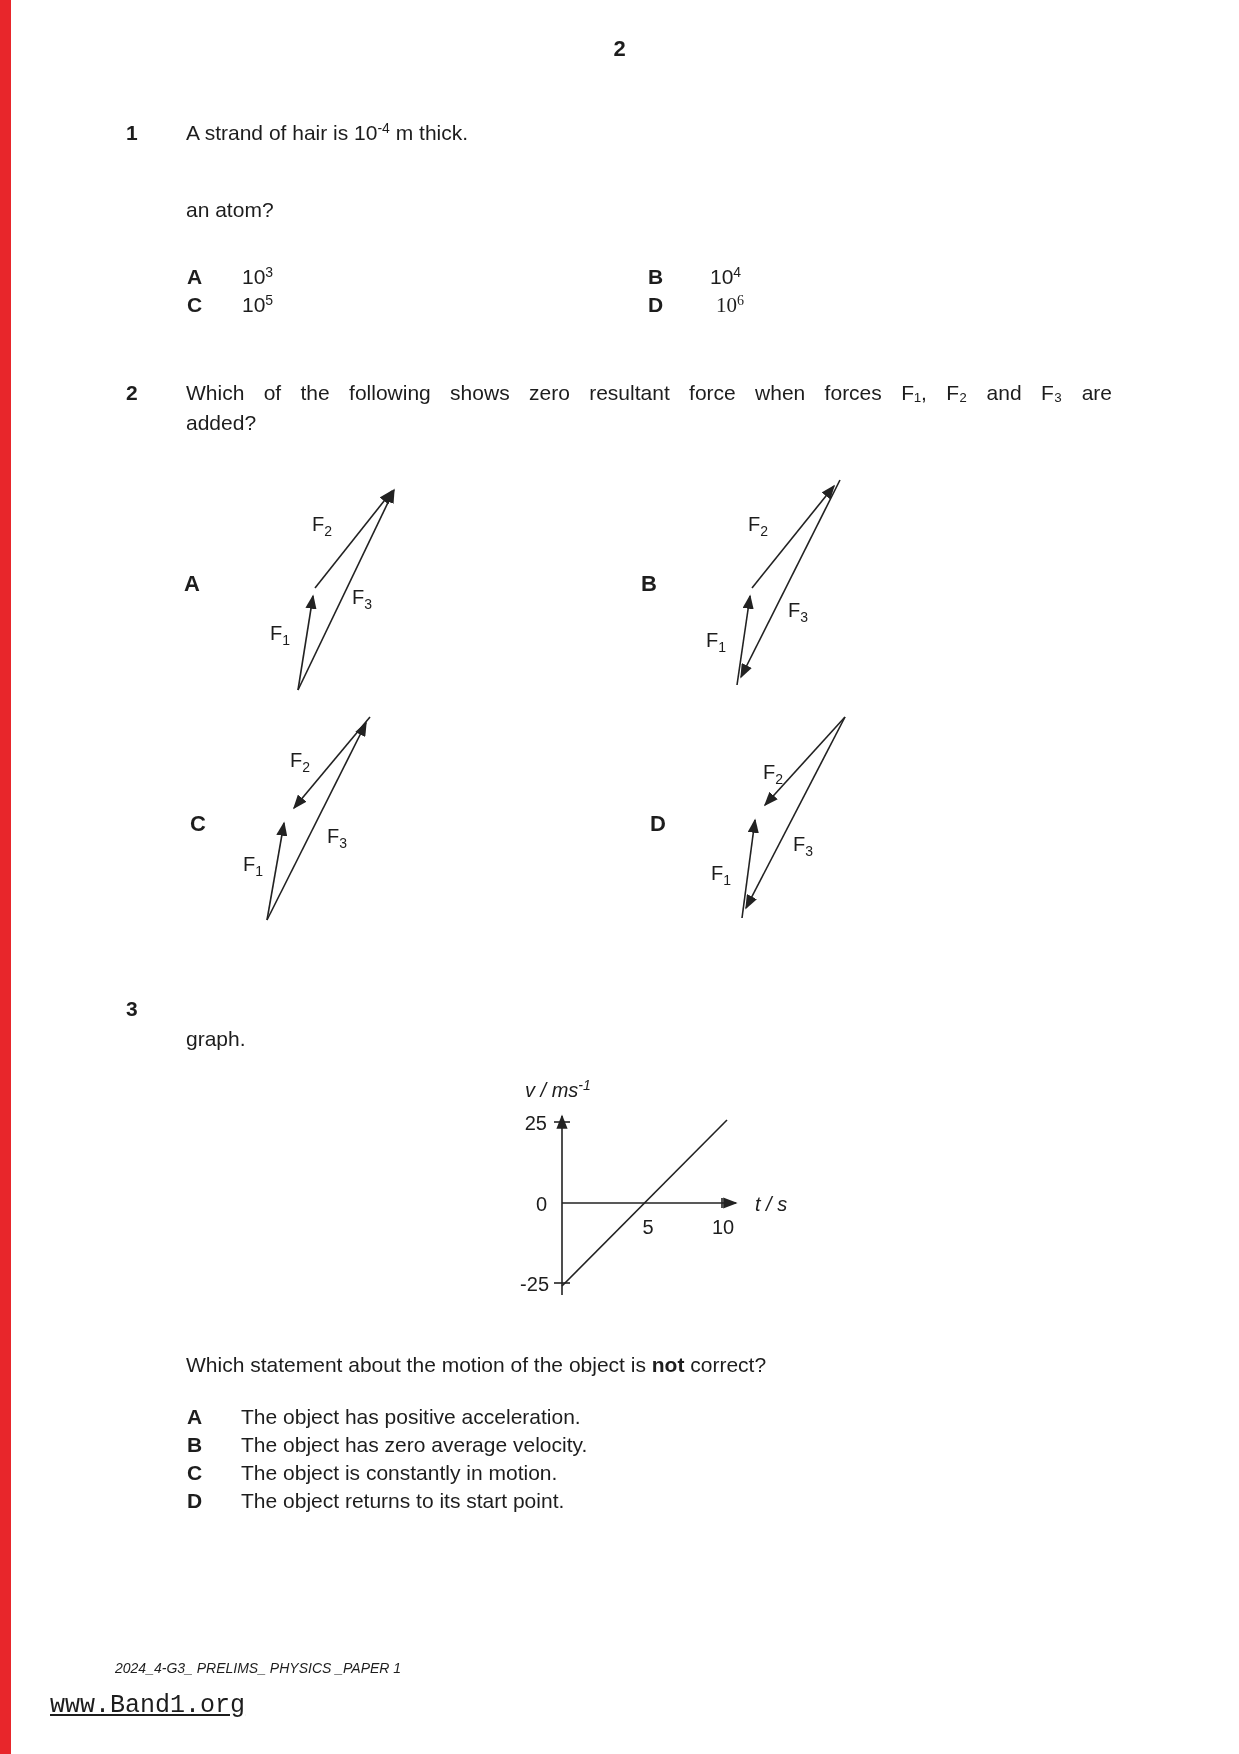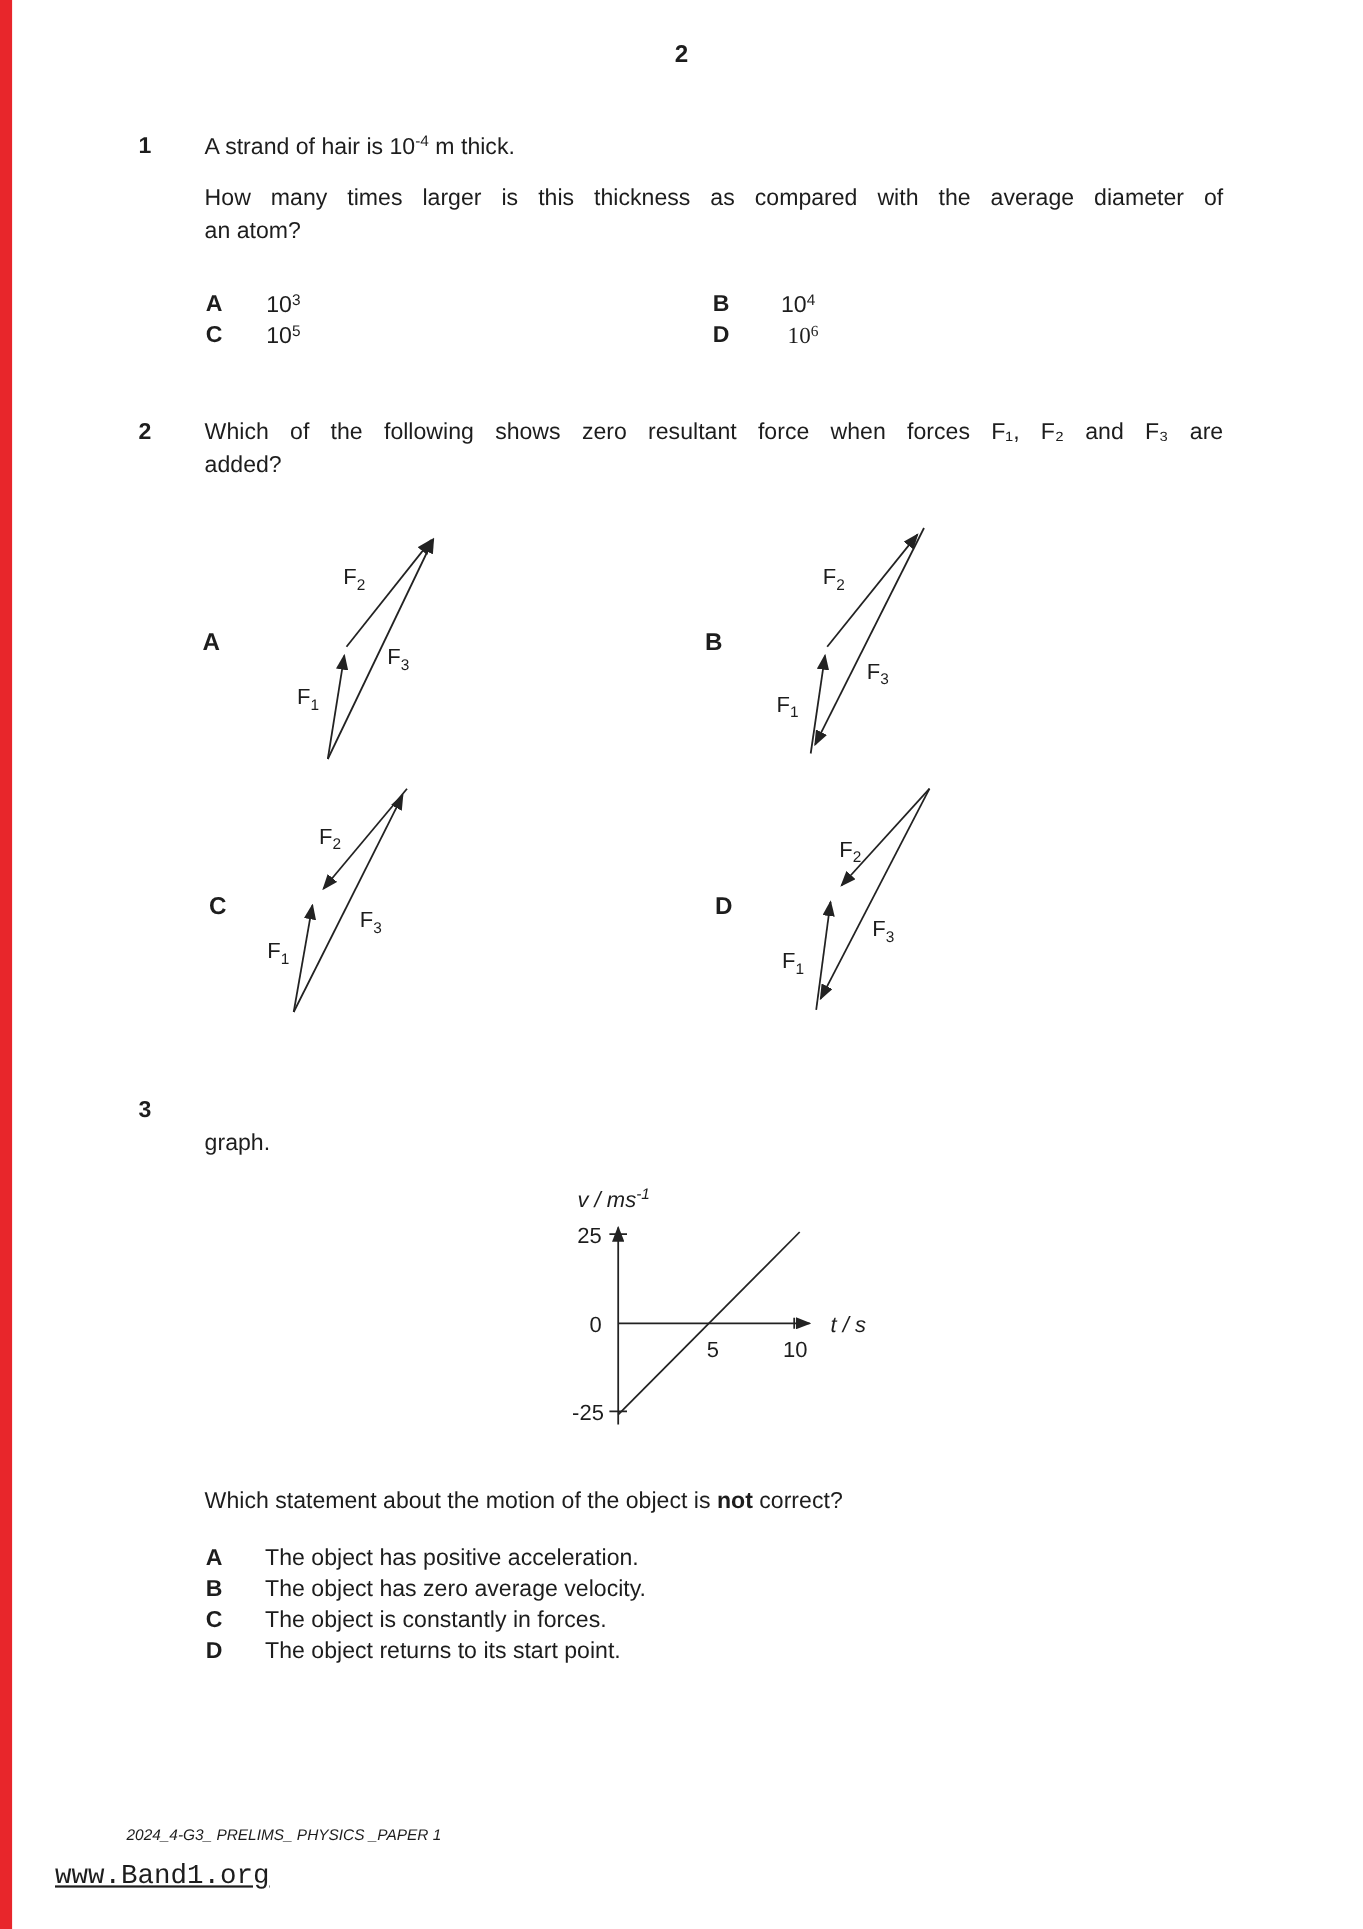--- a/index.html
+++ b/index.html
@@ -28,21 +28,20 @@
 
 <div class="page">
 
   <div class="redbar"></div>
 
   <div class="pagenum">2</div>
 
   <div class="abs t bold" style="left:126px;top:120px;">1</div>
   <div class="abs t" style="left:186px;top:120px;"><span>A strand of hair is 10</span><span class="sup">-4</span><span> m thick.</span></div>
 
-  <div class="abs t just" style="left:186px;top:167px;width:926px;">How many times larger is this thickness as compared with the average diameter of</div>
   <div class="abs t" style="left:186px;top:197px;">an atom?</div>
 
   <div class="abs t bold" style="left:187px;top:264px;">A</div>
   <div class="abs t" style="left:242px;top:264px;"><span>10</span><span class="sup">3</span></div>
   <div class="abs t bold" style="left:648px;top:264px;">B</div>
   <div class="abs t" style="left:710px;top:264px;"><span>10</span><span class="sup">4</span></div>
   <div class="abs t bold" style="left:187px;top:292px;">C</div>
   <div class="abs t" style="left:242px;top:292px;"><span>10</span><span class="sup">5</span></div>
   <div class="abs t bold" style="left:648px;top:292px;">D</div>
   <div class="abs t" style="left:716px;top:292px;font-family:Liberation Serif, serif;"><span>10</span><span class="sup">6</span></div>
@@ -123,20 +122,20 @@
     <text class="axlabel" x="755" y="1211">t / s</text>
   </svg>
 
   <div class="abs t" style="left:186px;top:1352px;"><span>Which statement about the motion of the object is </span><span class="bold">not</span><span> correct?</span></div>
 
   <div class="abs t bold" style="left:187px;top:1404px;">A</div>
   <div class="abs t" style="left:241px;top:1404px;">The object has positive acceleration.</div>
   <div class="abs t bold" style="left:187px;top:1432px;">B</div>
   <div class="abs t" style="left:241px;top:1432px;">The object has zero average velocity.</div>
   <div class="abs t bold" style="left:187px;top:1460px;">C</div>
-  <div class="abs t" style="left:241px;top:1460px;">The object is constantly in forces.</div>
+  <div class="abs t" style="left:241px;top:1460px;">The object is constantly in motion.</div>
   <div class="abs t bold" style="left:187px;top:1488px;">D</div>
   <div class="abs t" style="left:241px;top:1488px;text-align:center;">The object returns to its start point.</div>
 
   <div class="abs ital" style="left:115px;top:1660px;font-size:14px;">2024_4-G3_ PRELIMS_ PHYSICS _PAPER 1</div>
   <div class="abs mono" style="left:50px;top:1691px;font-size:25px;text-decoration:underline;">www.Band1.org</div>
 
 </div>
 
 </body></html>

